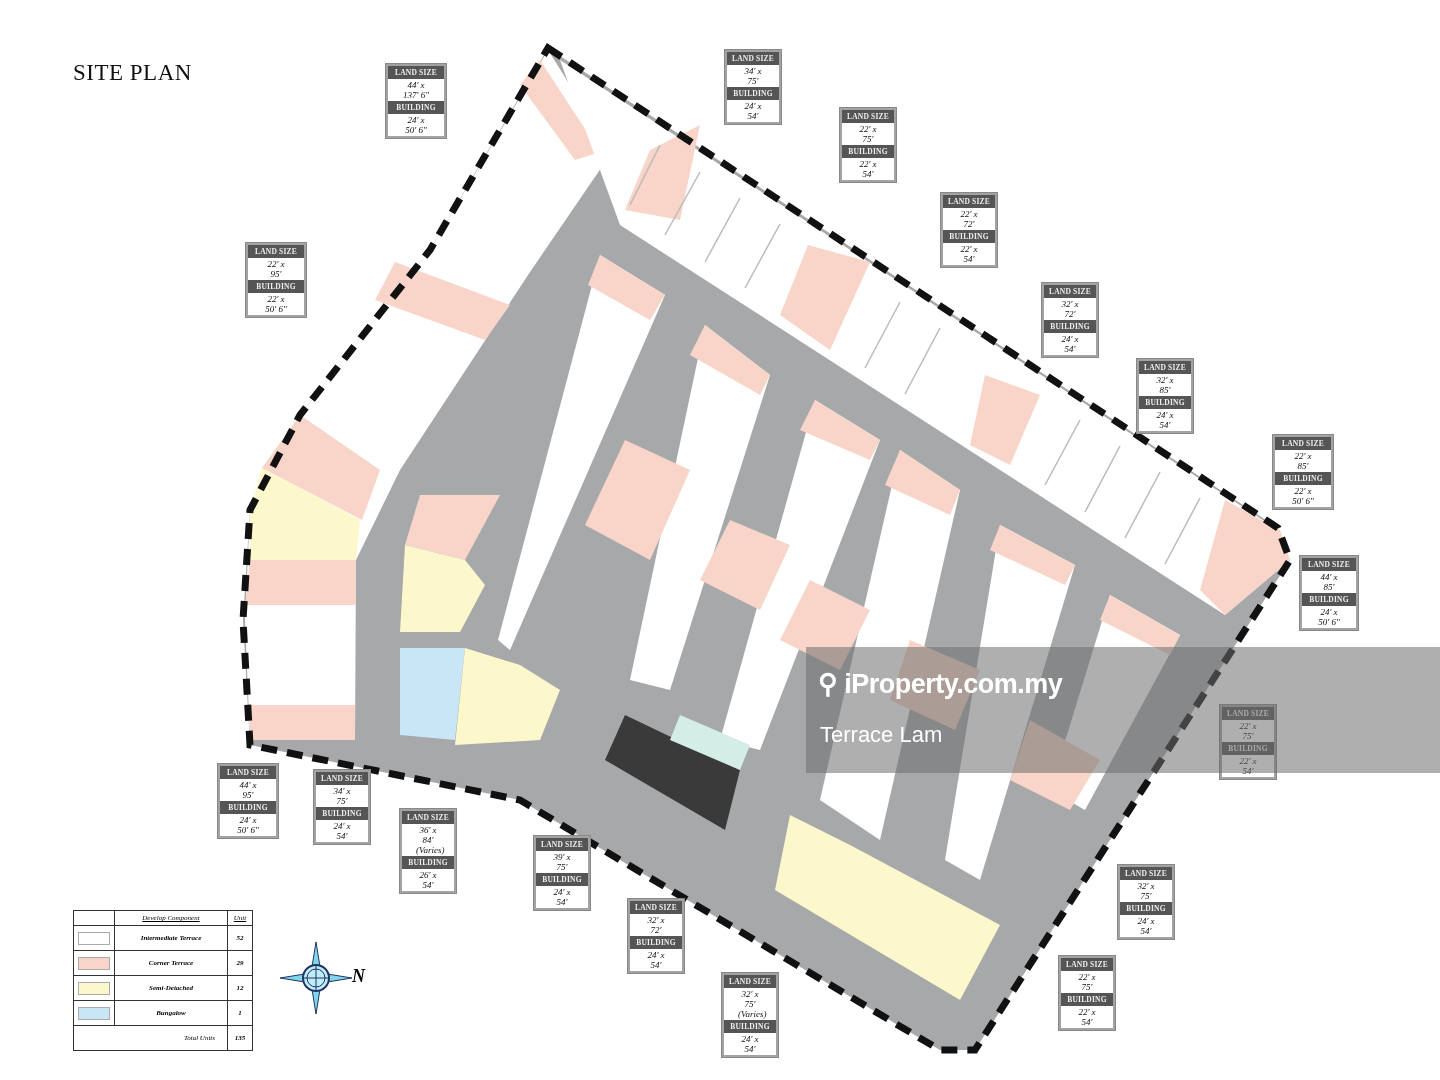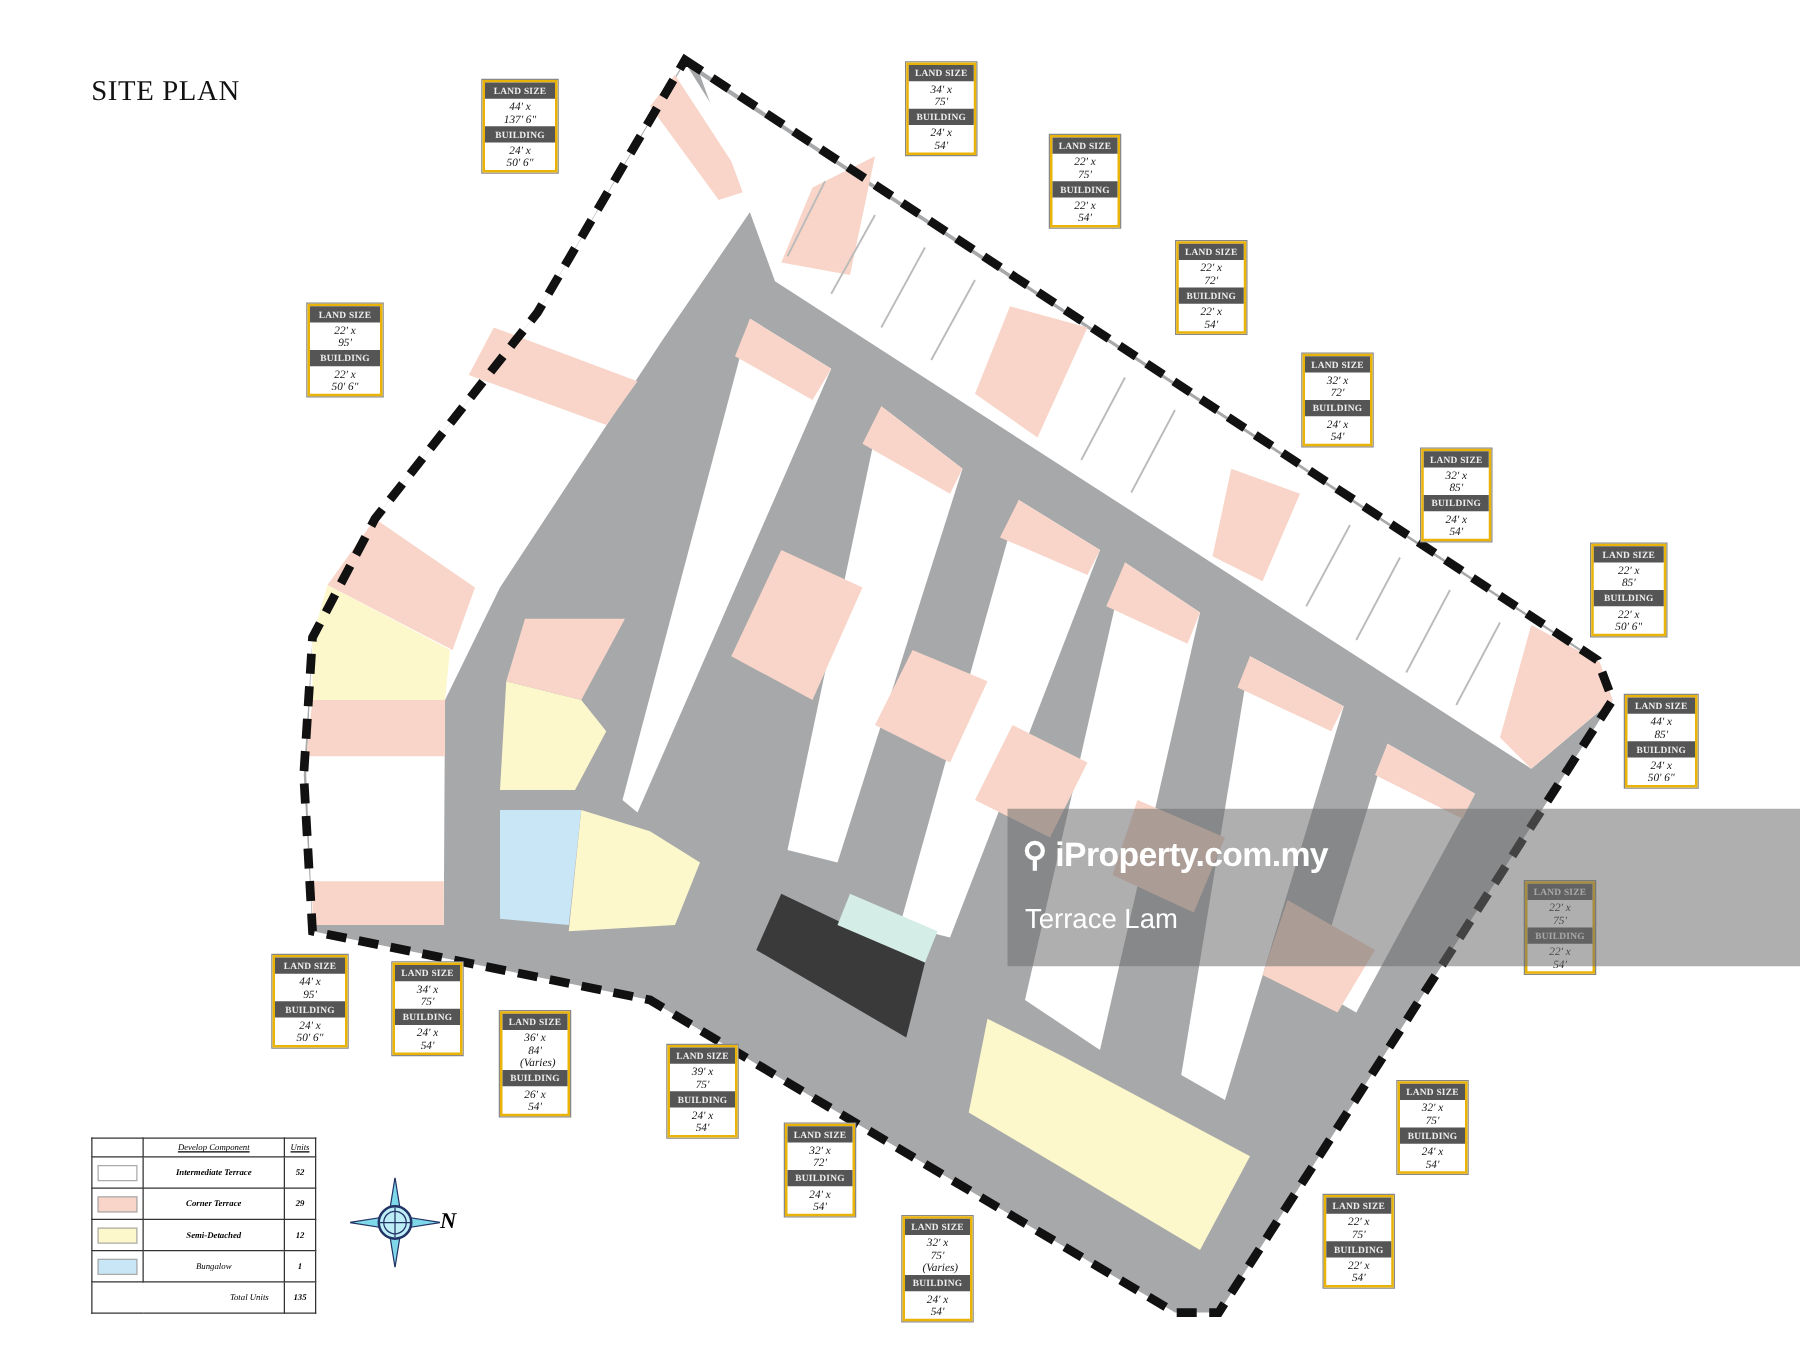--- a/index.html
+++ b/index.html
@@ -1,19 +1,19 @@
 <!DOCTYPE html>
 <html><head>
 <meta charset="utf-8">
 <style>
   html,body{margin:0;padding:0;background:#fff;}
   body{width:1440px;height:1080px;position:relative;overflow:hidden;font-family:"Liberation Serif","DejaVu Serif",serif;}
   #plan{position:absolute;left:0;top:0;width:1440px;height:1080px;}
   .title{position:absolute;left:73px;top:40px;font-size:23px;color:#111;letter-spacing:0.5px;font-family:"Liberation Serif",serif;margin-top:20px;}
-  .ibox{position:absolute;width:52px;border:2px solid #eab308;background:#fff;box-shadow:0 0 0 1px #888;font-family:"Liberation Serif",serif;text-align:center;}
+  .ibox{position:absolute;width:52px;border:2px solid #a3a3a3;background:#fff;box-shadow:0 0 0 1px #888;font-family:"Liberation Serif",serif;text-align:center;}
   .ibox .h{background:#555;color:#eee;font-size:7.5px;font-weight:bold;padding:2px 0;letter-spacing:0.2px;}
   .ibox .v{font-size:9px;font-style:italic;padding:1px 14px;line-height:10px;color:#111;}
   .legend{position:absolute;left:73px;top:910px;width:180px;border-collapse:collapse;font-family:"Liberation Serif",serif;}
   .legend td{border:1px solid #333;font-size:7px;font-style:italic;text-align:center;height:24px;padding:0;}
   .legend .hdr td{height:14px;text-decoration:underline;}
   .legend .sw{width:30px;height:11px;border:1px solid #aaa;margin:0 auto;}
   .wm{position:absolute;left:806px;top:647px;width:634px;height:126px;background:rgba(110,110,110,0.55);}
   .wm-logo{position:absolute;left:818px;top:668px;color:#fff;font-family:"Liberation Sans",sans-serif;font-size:27px;font-weight:bold;letter-spacing:-0.5px;}
   .wm-name{position:absolute;left:820px;top:722px;color:#fff;font-family:"Liberation Sans",sans-serif;font-size:22px;}
   .compassN{position:absolute;left:352px;top:966px;font-size:18px;font-weight:bold;font-style:italic;font-family:"Liberation Serif",serif;}
@@ -191,21 +191,21 @@
   <div class="v">22' x 95'</div>
   <div class="h">BUILDING</div>
   <div class="v">22' x 50' 6"</div>
 </div>
 
 <table class="legend">
   <tbody>
       <tr class="hdr">
     <td style="width:40px"></td>
     <td>Develop Component</td>
-    <td style="width:24px">Units</td>
+    <td style="width:24px">Unit</td>
   </tr>
   <tr>
     <td>
           <div class="sw" style="background:#fff"></div>
         </td>
     <td style="font-weight:bold">Intermediate Terrace</td>
     <td style="font-weight:bold">52</td>
   </tr>
   <tr>
     <td>
@@ -218,21 +218,21 @@
     <td>
           <div class="sw" style="background:#fdf8cc"></div>
         </td>
     <td style="font-weight:bold">Semi-Detached</td>
     <td style="font-weight:bold">12</td>
   </tr>
   <tr>
     <td>
           <div class="sw" style="background:#c9e6f7"></div>
         </td>
-    <td style="font-weight:normal">Bungalow</td>
+    <td style="font-weight:bold">Bungalow</td>
     <td style="font-weight:bold">1</td>
   </tr>
   <tr>
     <td colspan="2" style="text-align:right;padding-right:12px">Total Units</td>
     <td style="font-weight:bold">135</td>
   </tr>
 </tbody>
   </table>
 
 <svg style="position:absolute;left:280px;top:942px" width="72" height="72" viewBox="0 0 72 72">

